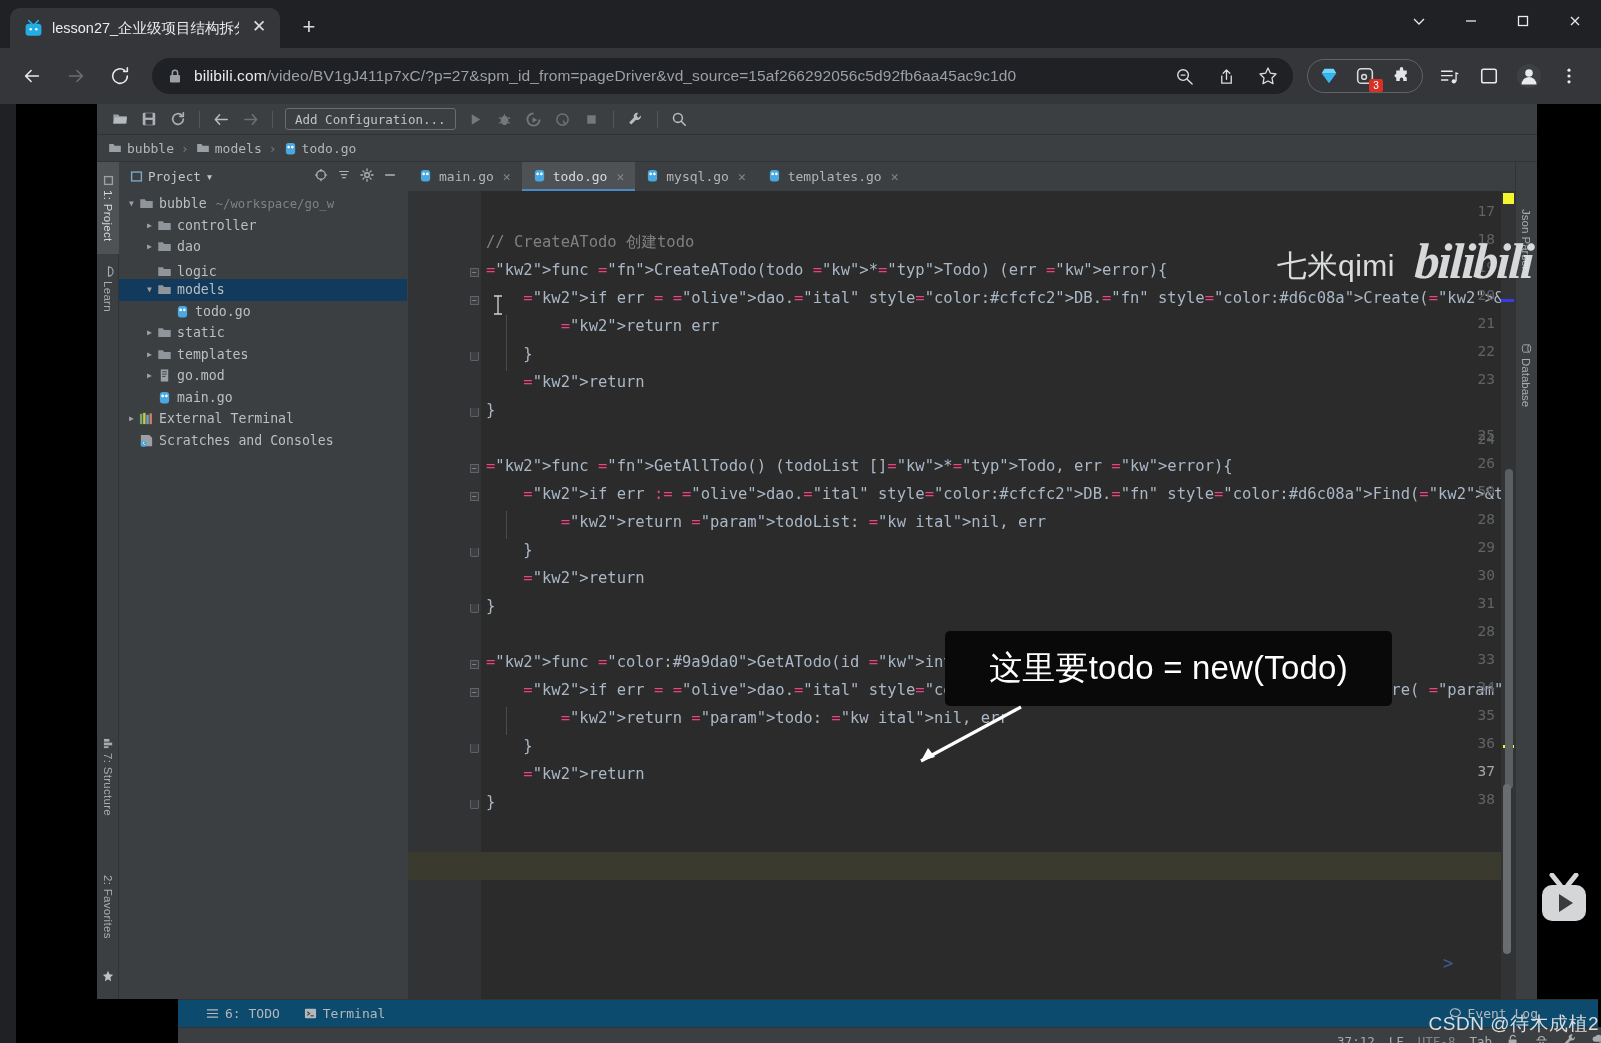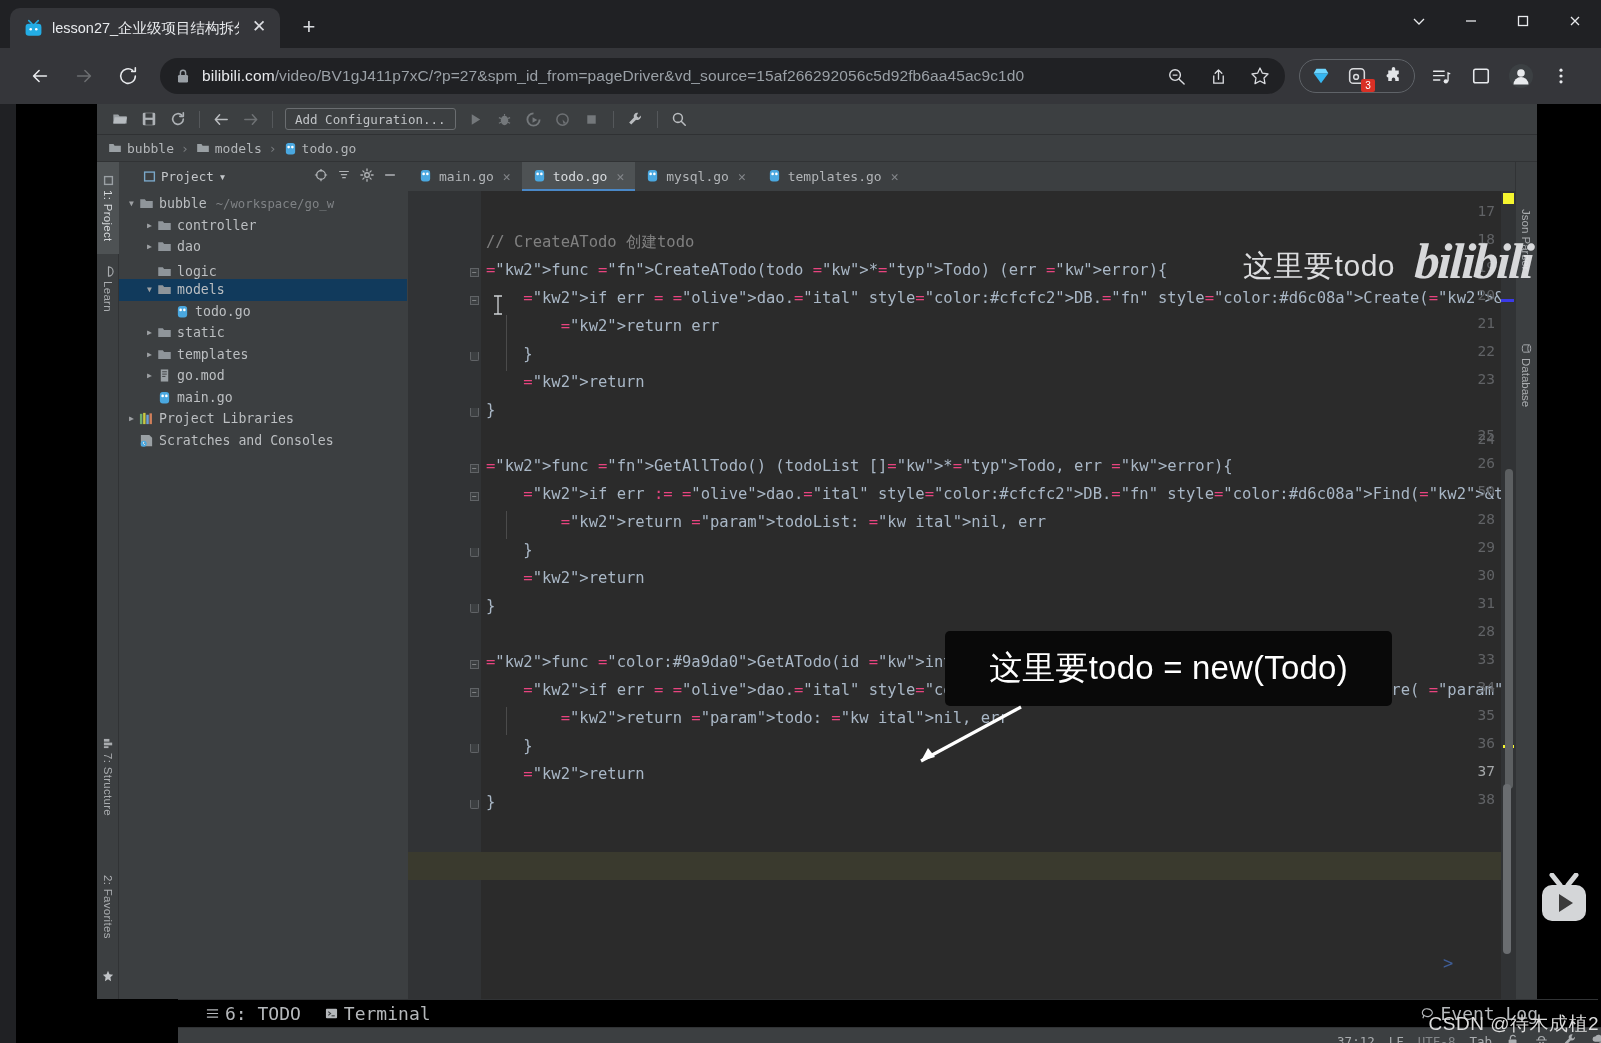--- a/index.html
+++ b/index.html
@@ -37,21 +37,21 @@
   .wincontrols {
     position:absolute; right:0; top:0; height:42px; display:flex; align-items:center;
   }
   .wincontrols div {
     width:52px; height:42px; display:flex; align-items:center; justify-content:center;
     color:#e8eaed; font-size:14px;
   }
 
   .browser-toolbar {
     position:absolute; left:0; top:48px; width:1601px; height:56px;
-    background:#35363a; display:flex; align-items:center; padding:0 20px;
+    background:#35363a; display:flex; align-items:center; padding:0 12px;
   }
   .navbtn {
     width:40px; height:40px; display:flex; align-items:center; justify-content:center;
     color:#e8eaed; margin-right:4px;
   }
   .navbtn.disabled { color:#6b6d70; }
   .omnibox {
     flex:1 1 auto; height:36px; background:#202124; border-radius:18px;
     display:flex; align-items:center; padding:0 16px; margin:0 10px 0 8px;
     position:relative; overflow:hidden;
@@ -119,21 +119,21 @@
     writing-mode:vertical-rl; text-orientation:mixed;
     font-size:11.5px; color:#a9acaf; letter-spacing:0.3px;
     display:flex; align-items:center; justify-content:center; gap:4px;
     font-family:"Liberation Sans", sans-serif; white-space:nowrap;
   }
   .vtab.sel { background:#4e5254; color:#d6d9dc; }
 
   
   .proj-header {
     position:absolute; left:22px; top:58px; width:288px; height:29px;
-    display:flex; align-items:center; padding-left:24px; gap:10px;
+    display:flex; align-items:center; padding-left:11px; gap:10px;
     background:#3c3f41; font-size:12.5px; color:#c3c6c9;
   }
   .proj-header .lbl { display:flex; align-items:center; gap:5px; font-family:"DejaVu Sans Mono", monospace; }
   .proj-tools { margin-left:auto; display:flex; align-items:center; gap:9px; padding-right:10px; color:#b0b3b6; }
   .tree {
     position:absolute; left:22px; top:87px; width:288px; height:808px;
     background:#3c3f41; overflow:hidden; padding-top:2px;
   }
   .row {
     height:21.5px; display:flex; align-items:center; font-size:13.2px;
@@ -197,22 +197,22 @@
     justify-content:center; font-family:"Liberation Sans", sans-serif; white-space:nowrap;
   }
   .marker-bar { position:absolute; right:22px; top:87px; width:14px; height:808px; background:#313335; }
   .scroll-thumb { position:absolute; right:24px; width:8px; background:#5c5f61; border-radius:4px; }
   .sig-text {
     position:absolute; left:424px; top:926px; font-size:13.5px; color:#a9acaf;
     font-family:"DejaVu Sans Mono", monospace;
   }
   .ide-bottom {
     position:absolute; left:81px; top:895px; width:1420px; height:28px;
-    background:#000000; display:flex; align-items:center; padding-left:28px; gap:24px;
-    font-size:18px; color:#b5b8bb; font-family:"DejaVu Sans Mono", monospace;
+    background:#0c4a6e; display:flex; align-items:center; padding-left:28px; gap:24px;
+    font-size:13px; color:#b5b8bb; font-family:"DejaVu Sans Mono", monospace;
     border-top:1px solid #313335;
   }
   .ide-bottom .item { display:flex; align-items:center; gap:6px; }
   .evlog { margin-left:auto; margin-right:60px; display:flex; align-items:center; gap:6px; }
   .ide-status {
     position:absolute; left:81px; top:923px; width:1440px; height:27px;
     background:#3c3f41; display:flex; align-items:center; padding:0 12px;
     font-size:12.5px; color:#a9acaf; font-family:"DejaVu Sans Mono", monospace;
     border-top:1px solid #313335;
   }
@@ -661,21 +661,21 @@
           <div class="row" style="padding-left: 6px;">
             <span class="arrow">▶</span>
             <span class="ic">
               <svg width="15" height="15" viewBox="0 0 16 16">
                 <rect x="1" y="3" width="2.6" height="11" fill="#6fae6f"></rect>
                 <rect x="4.4" y="2" width="2.6" height="12" fill="#c9c942"></rect>
                 <rect x="7.8" y="4" width="2.6" height="10" fill="#6a9ed6"></rect>
                 <rect x="11.2" y="2.5" width="2.6" height="11.5" fill="#d07f5a"></rect>
               </svg>
             </span>
-            <span>Project Libraries</span>
+            <span>External Terminal</span>
           </div>
           <div class="row" style="padding-left: 6px;">
             <span class="arrow"></span>
             <span class="ic">
               <svg width="15" height="15" viewBox="0 0 16 16">
                 <path d="M2 2 H11 L14 5 V14 H2 Z" fill="#9aa0a4"></path>
                 <circle cx="5" cy="11.5" r="3.2" fill="#4aa8e0"></circle>
                 <path d="M5 9.5 V11.5 L6.4 12.3" stroke="#fff" stroke-width="1"></path>
               </svg>
             </span>
@@ -869,21 +869,21 @@
           </span>
           <span>
             <svg width="15" height="14" viewBox="0 0 16 16">
                 <path d="M4 10 a3 3 0 0 1 0.4-6 a4 4 0 0 1 7.4 1 A2.6 2.6 0 0 1 12 10 Z" fill="#a9acaf"></path>
                 <circle cx="11.5" cy="11.5" r="2.6" fill="#8d9093"></circle>
               </svg>
           </span>
         </span>
       </div>
 
-      <div class="wm-qimi">这里要todo</div>
+      <div class="wm-qimi">七米qimi</div>
       <div class="wm-bili">bilibili</div>
     </div>
 
     <div class="callout">
       <span>这里要todo = new(Todo)</span>
     </div>
     <svg style="position:absolute; left:885px; top:595px; width:130px; height:75px;">
       <path d="M120 8 L20 62" stroke="#ffffff" stroke-width="3.2" fill="none"></path>
       <path d="M20 62 L34 58 L27 49 Z" fill="#ffffff"></path>
     </svg>

